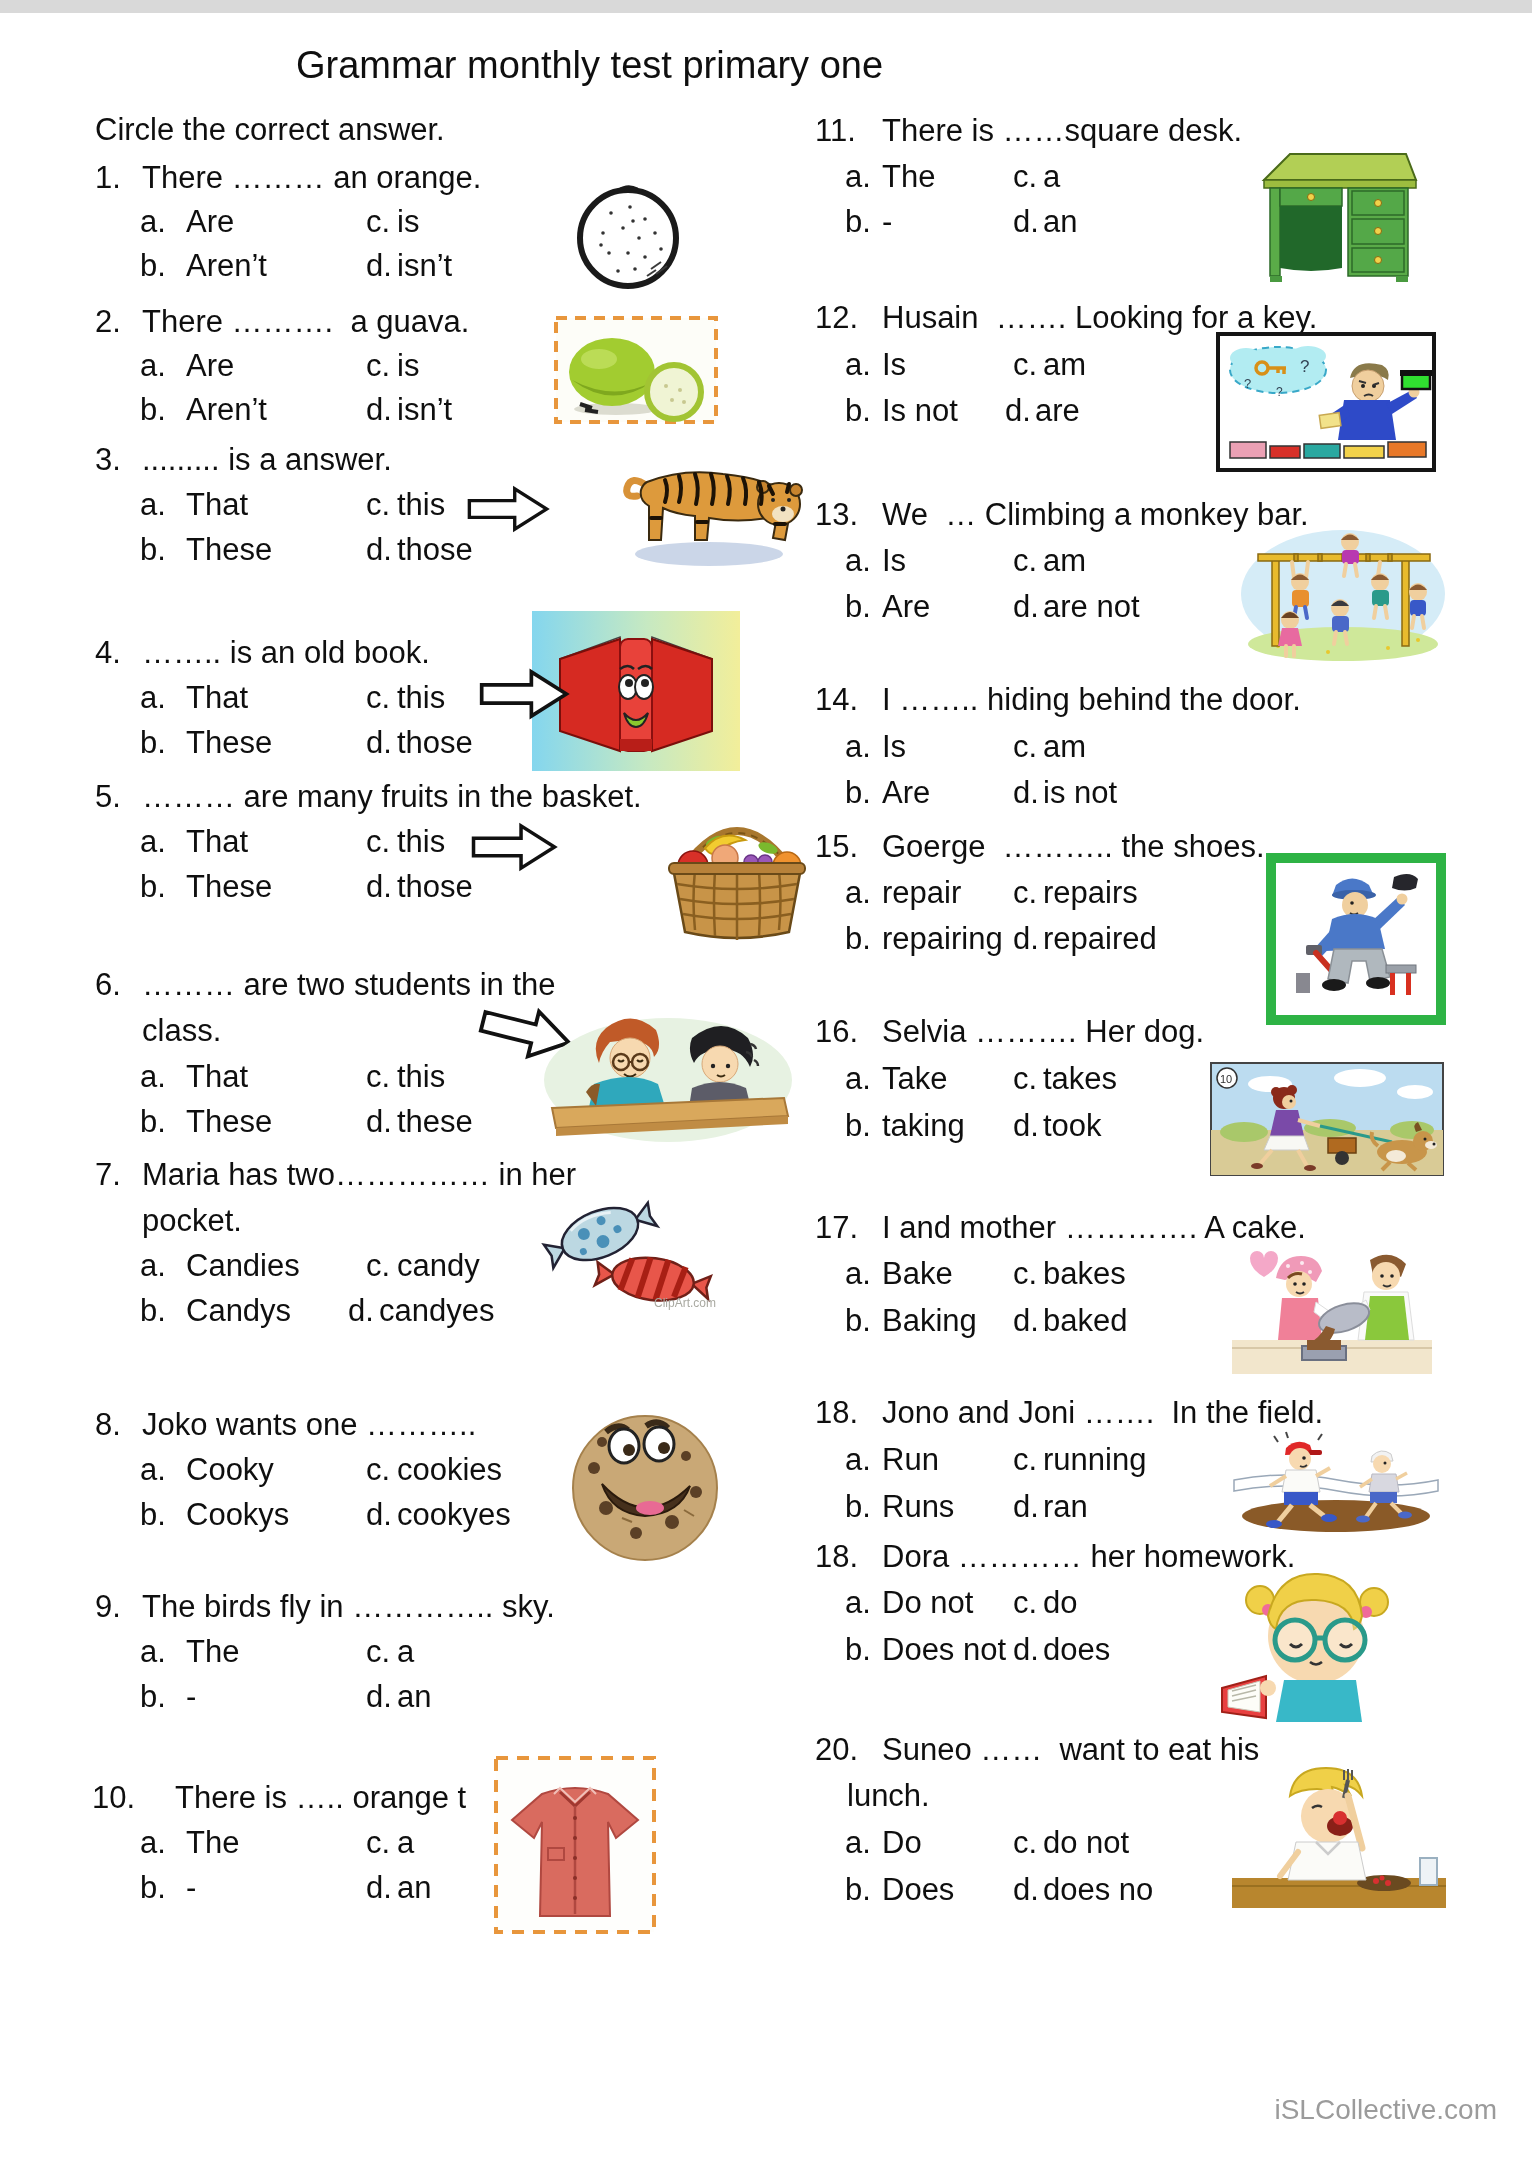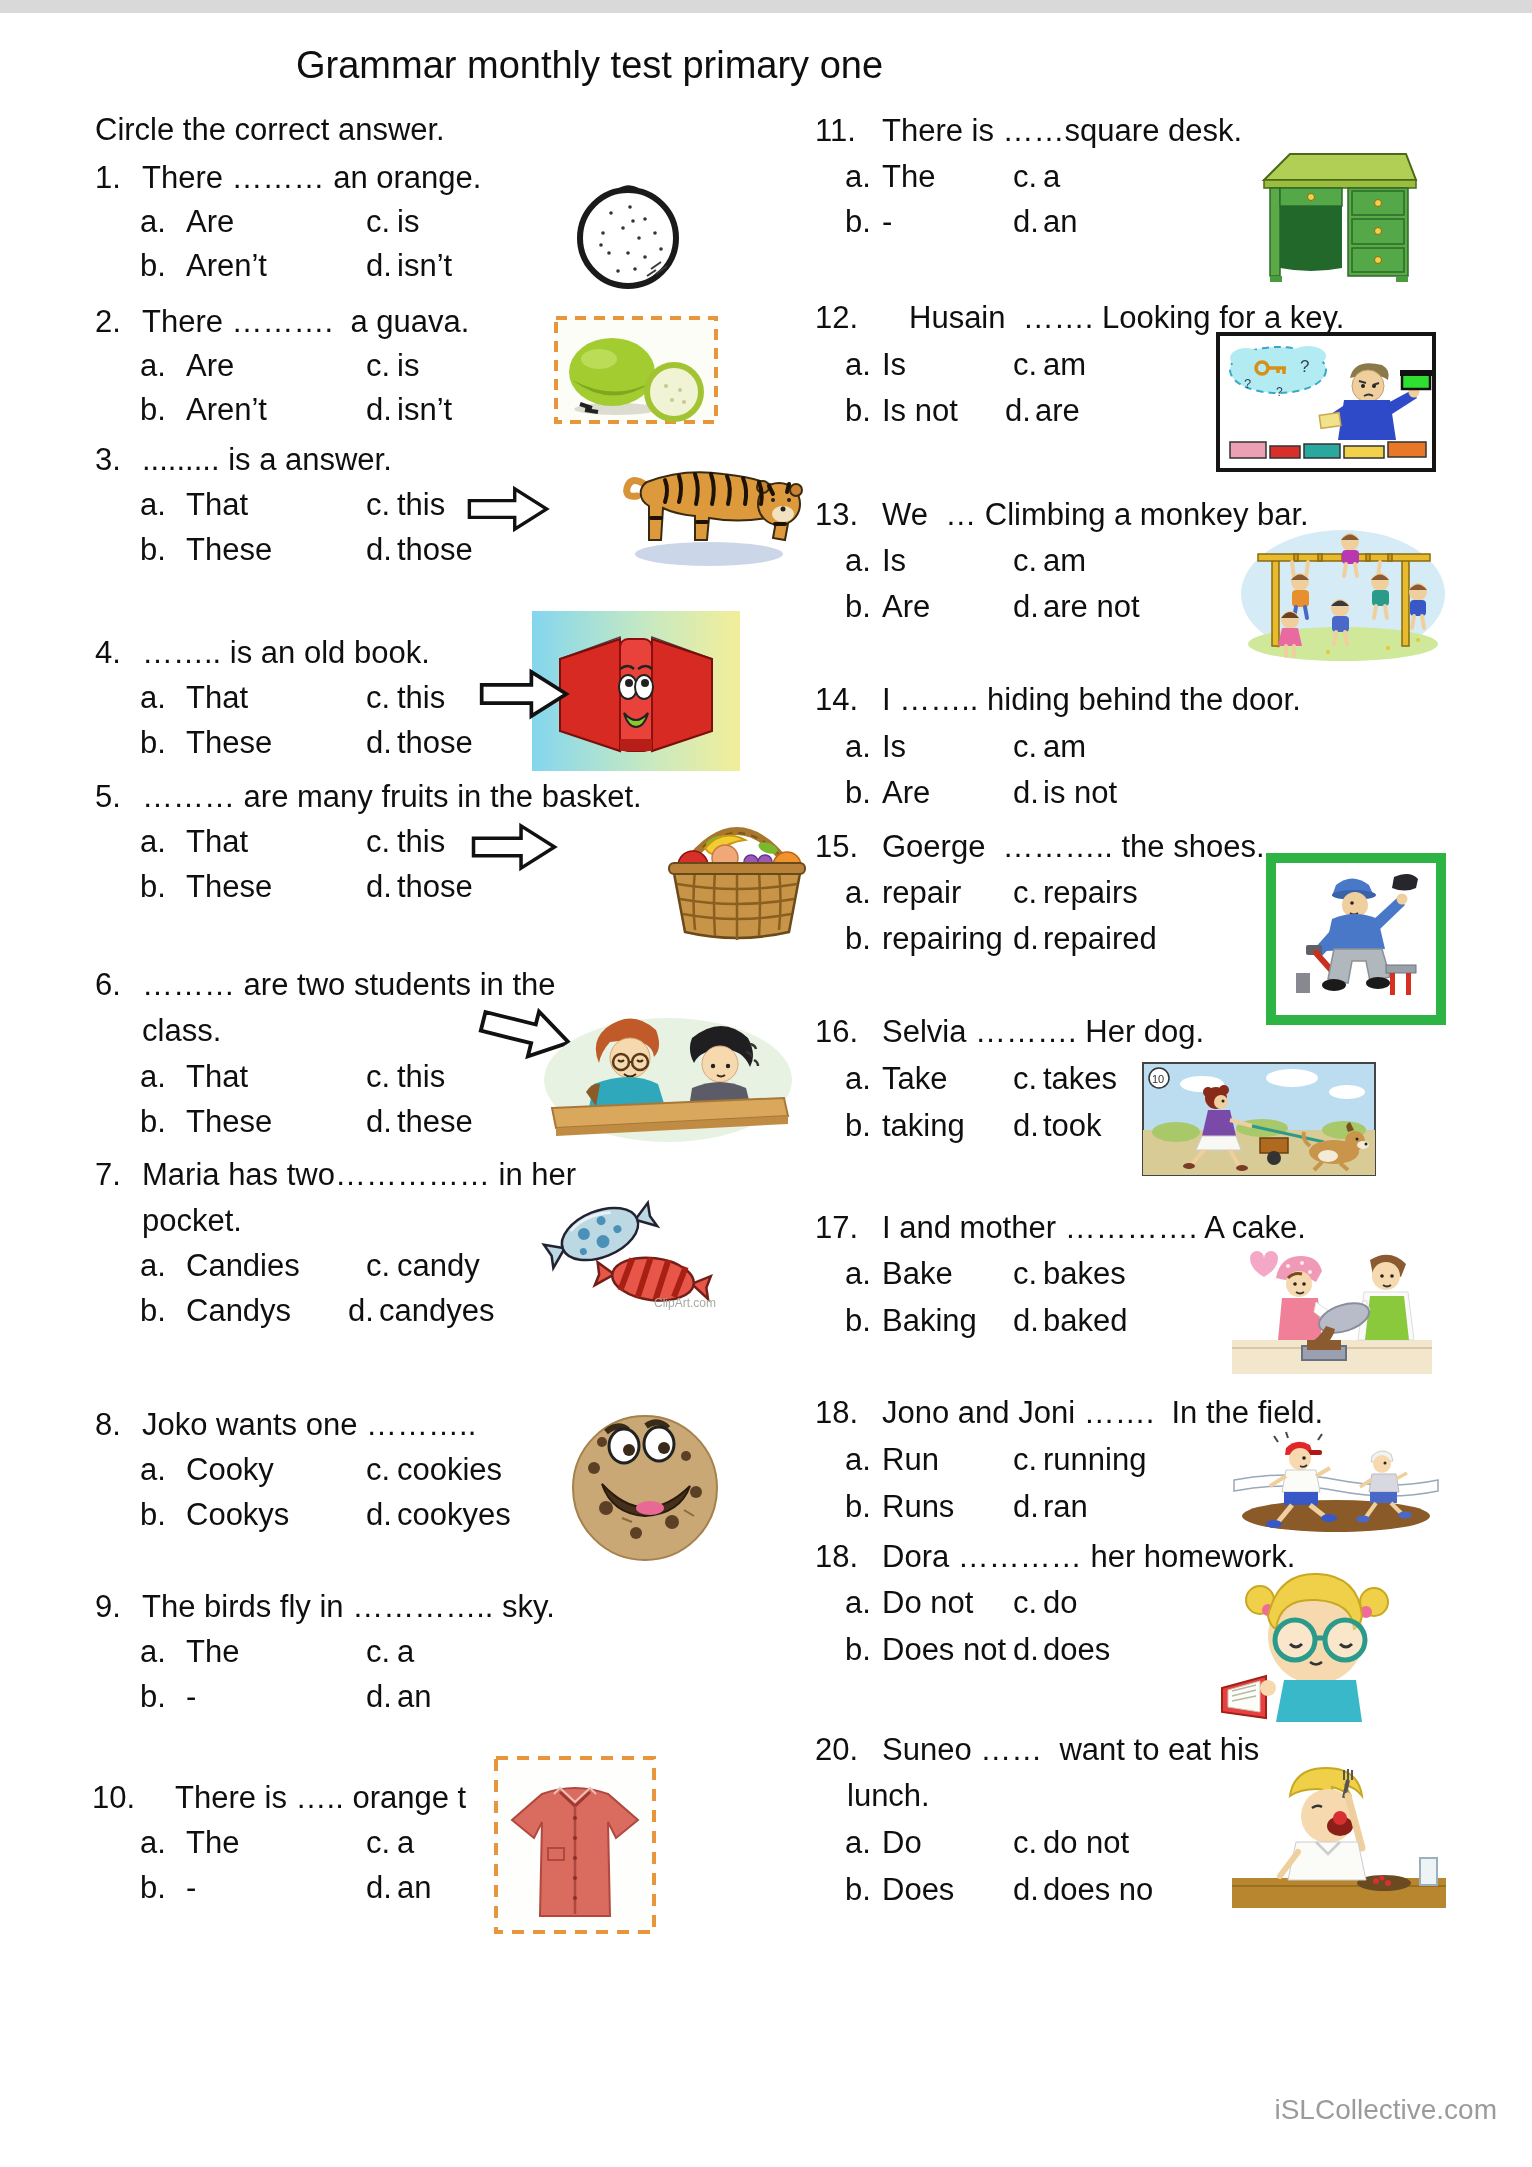--- a/index.html
+++ b/index.html
@@ -87,21 +87,21 @@
       <div class="t" style="left: 366px; top: 1820px;"><span class="lbl" style="width: 31px;">c.</span><span>a</span></div>
       <div class="t" style="left: 140px; top: 1865px;"><span class="lbl" style="width: 46px;">b.</span><span>-</span></div>
       <div class="t" style="left: 366px; top: 1865px;"><span class="lbl" style="width: 31px;">d.</span><span>an</span></div>
       <div class="t" style="left: 815px; top: 108px;">11.</div>
       <div class="t" style="left: 882px; top: 108px;">There is ……square desk.</div>
       <div class="t" style="left: 845px; top: 154px;"><span class="lbl" style="width: 37px;">a.</span><span>The</span></div>
       <div class="t" style="left: 1013px; top: 154px;"><span class="lbl" style="width: 30px;">c.</span><span>a</span></div>
       <div class="t" style="left: 845px; top: 199px;"><span class="lbl" style="width: 37px;">b.</span><span>-</span></div>
       <div class="t" style="left: 1013px; top: 199px;"><span class="lbl" style="width: 30px;">d.</span><span>an</span></div>
       <div class="t" style="left: 815px; top: 295px;">12.</div>
-      <div class="t" style="left: 909px; top: 295px;">Husain  ……. Looking for a key.</div>
+      <div class="t" style="left: 882px; top: 295px;">Husain  ……. Looking for a key.</div>
       <div class="t" style="left: 845px; top: 342px;"><span class="lbl" style="width: 37px;">a.</span><span>Is</span></div>
       <div class="t" style="left: 1013px; top: 342px;"><span class="lbl" style="width: 30px;">c.</span><span>am</span></div>
       <div class="t" style="left: 845px; top: 388px;"><span class="lbl" style="width: 37px;">b.</span><span>Is not</span></div>
       <div class="t" style="left: 1005px; top: 388px;"><span class="lbl" style="width: 30px;">d.</span><span>are</span></div>
       <div class="t" style="left: 815px; top: 492px;">13.</div>
       <div class="t" style="left: 882px; top: 492px;">We  … Climbing a monkey bar.</div>
       <div class="t" style="left: 845px; top: 538px;"><span class="lbl" style="width: 37px;">a.</span><span>Is</span></div>
       <div class="t" style="left: 1013px; top: 538px;"><span class="lbl" style="width: 30px;">c.</span><span>am</span></div>
       <div class="t" style="left: 845px; top: 584px;"><span class="lbl" style="width: 37px;">b.</span><span>Are</span></div>
       <div class="t" style="left: 1013px; top: 584px;"><span class="lbl" style="width: 30px;">d.</span><span>are not</span></div>
@@ -541,21 +541,21 @@
       <path d="M68 96 L116 96 L124 124 L104 128 L100 108 L86 108 L82 130 L62 126 Z" fill="#b0b8be" stroke="#8a9096" stroke-width="1.5"></path>
       <ellipse cx="68" cy="132" rx="12" ry="6" fill="#1a1a1a"></ellipse>
         <ellipse cx="112" cy="130" rx="12" ry="6" fill="#1a1a1a"></ellipse>
       <rect x="120" y="112" width="30" height="8" fill="#9aa0a8" stroke="#70767e"></rect>
       <rect x="124" y="120" width="5" height="22" fill="#d83020"></rect>
         <rect x="140" y="120" width="5" height="22" fill="#d83020"></rect>
       <rect x="30" y="120" width="14" height="20" fill="#888890"></rect>
     </svg>
   </div>
 
-  <div class="img" style="left:1126px;top:1062px;width:266px;height:114px">
+  <div class="img" style="left:1194px;top:1062px;width:266px;height:114px">
     <svg viewBox="0 0 234 114">
       <rect x="1" y="1" width="232" height="112" fill="#bcdcf0" stroke="#444" stroke-width="2"></rect>
       <ellipse cx="60" cy="22" rx="22" ry="8" fill="#fff"></ellipse>
         <ellipse cx="150" cy="16" rx="26" ry="9" fill="#fff"></ellipse>
         <ellipse cx="205" cy="30" rx="18" ry="7" fill="#fff"></ellipse>
       <rect x="1" y="68" width="232" height="45" fill="#d9cb96"></rect>
       <ellipse cx="34" cy="70" rx="24" ry="10" fill="#a9c86a"></ellipse>
         <ellipse cx="120" cy="66" rx="26" ry="9" fill="#a9c86a"></ellipse>
         <ellipse cx="202" cy="68" rx="22" ry="9" fill="#a9c86a"></ellipse>
       <circle cx="17" cy="16" r="10" fill="#fff" stroke="#333" stroke-width="1.5"></circle>

